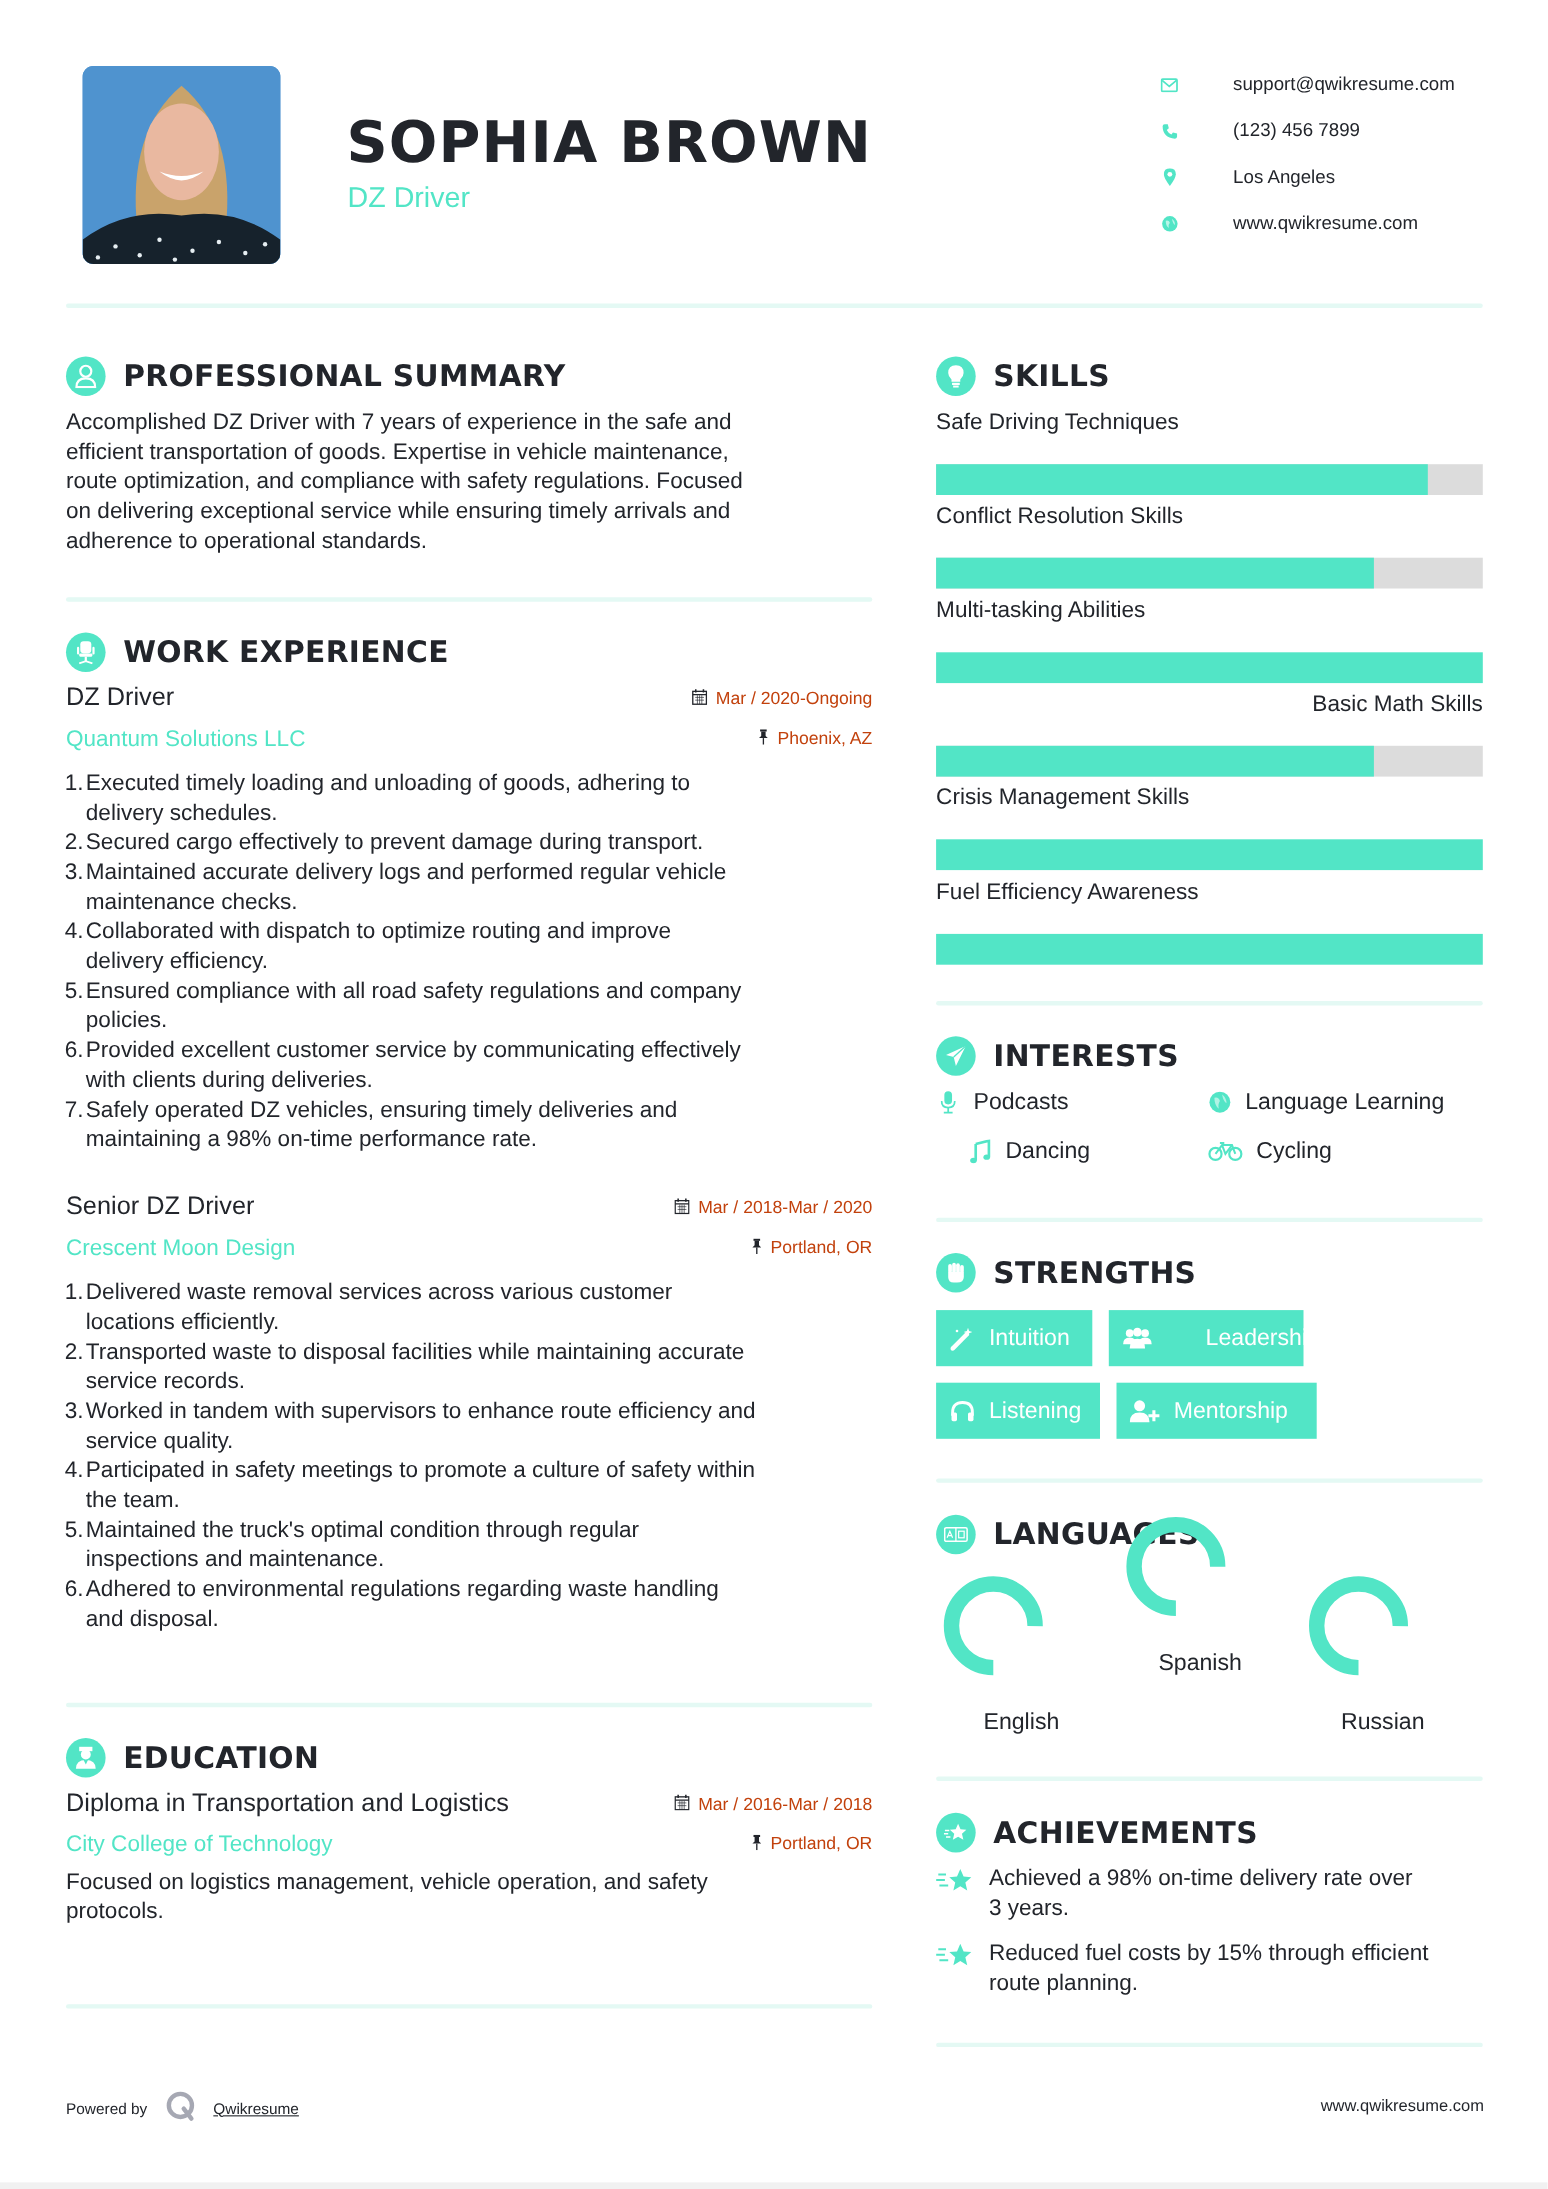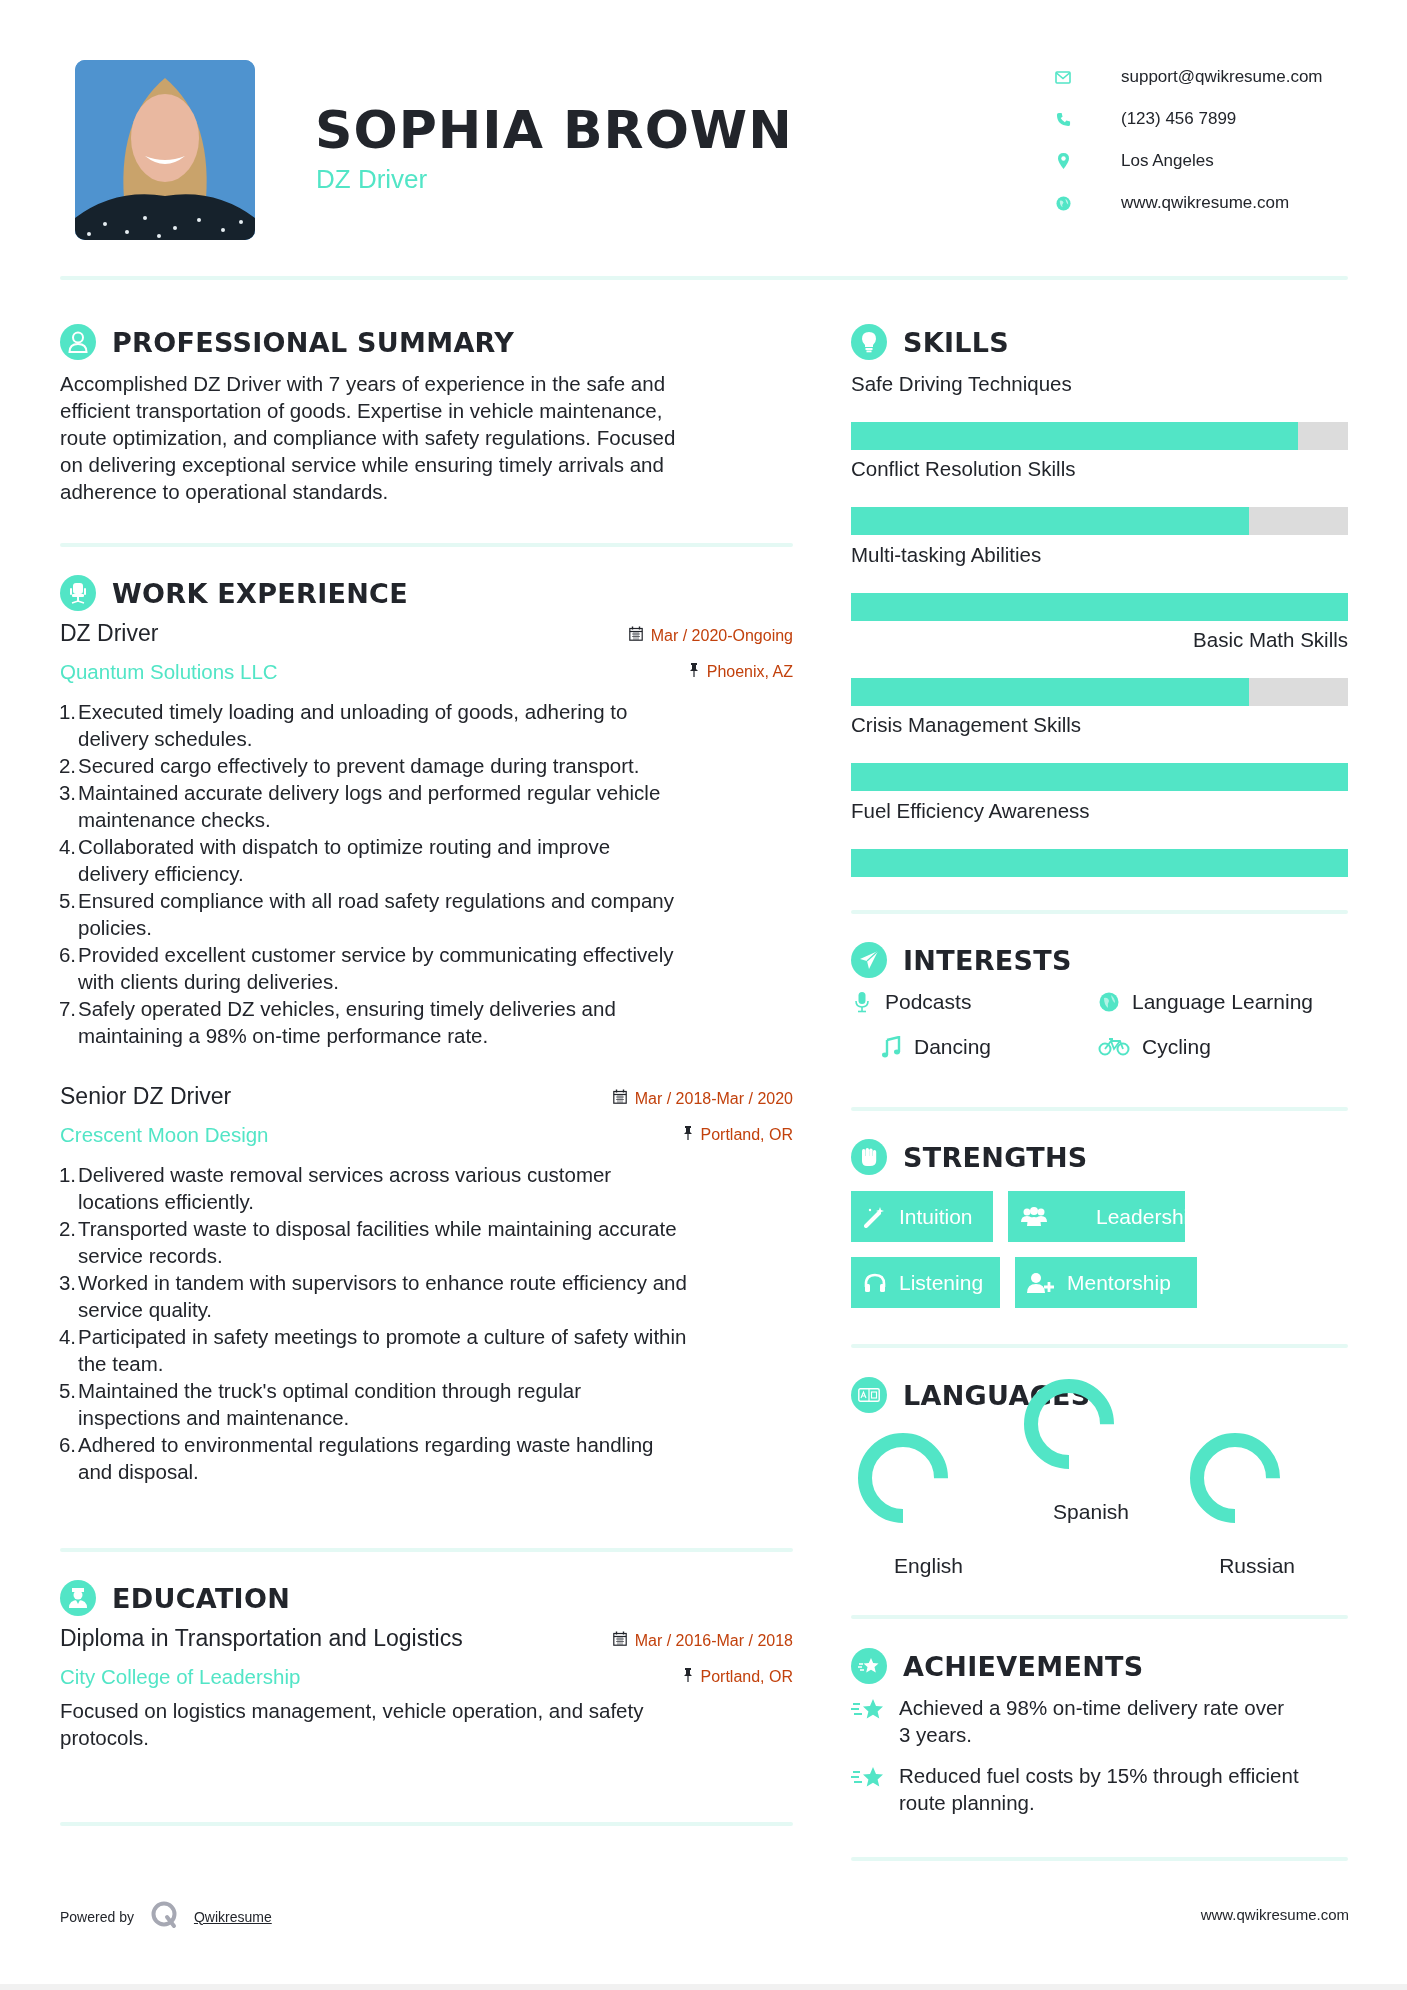--- a/index.html
+++ b/index.html
@@ -311,21 +311,21 @@
             <rect x="0.8" y="2.5" width="12.4" height="11.7" fill="none" stroke="#22252b" stroke-width="1.2"></rect>
             <line x1="0.8" y1="5.5" x2="13.2" y2="5.5" stroke="#22252b" stroke-width="1.2"></line>
             <line x1="3.5" y1="0.5" x2="3.5" y2="3.5" stroke="#22252b" stroke-width="1.4"></line>
             <line x1="10.5" y1="0.5" x2="10.5" y2="3.5" stroke="#22252b" stroke-width="1.4"></line>
             <path d="M3 8 H11 M3 10.5 H11 M5 6 V14 M7 6 V14 M9 6 V14" stroke="#22252b" stroke-width="0.6"></path>
           </svg></span>
       <span>Mar / 2016-Mar / 2018</span>
     </span>
   </div>
   <div class="job-sub">
-    <span class="job-company">City College of Leadership</span>
+    <span class="job-company">City College of Technology</span>
     <span class="job-meta">
       <span><svg width="10" height="14" viewBox="0 0 10 14">
             <rect x="2" y="0" width="6" height="2" fill="#22252b"></rect>
             <path d="M3 2 L7 2 L7 6 L9 8 L1 8 L3 6 Z" fill="#22252b"></path>
             <rect x="4.4" y="8" width="1.2" height="6" fill="#22252b"></rect>
           </svg></span>
       <span>Portland, OR</span>
     </span>
   </div>
   <div class="para" style="margin-top:2px;">

